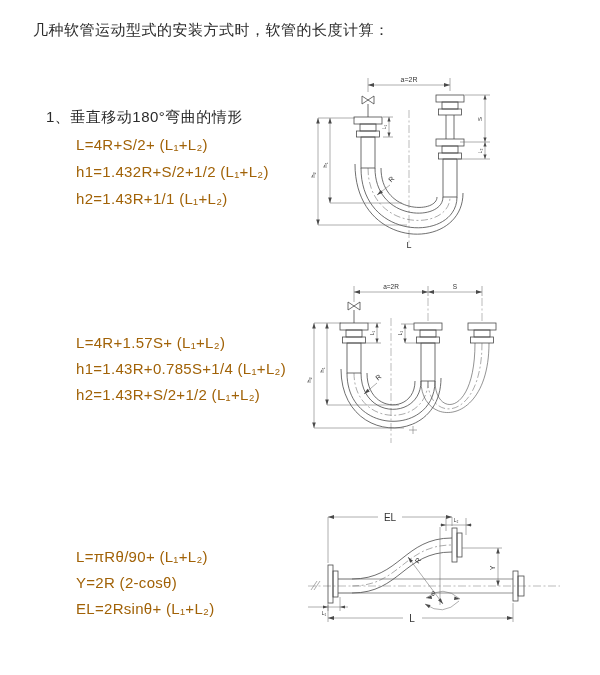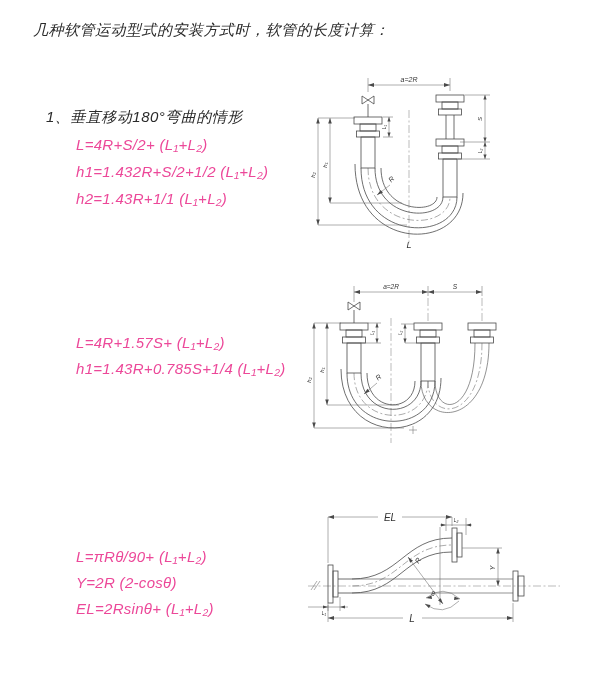--- a/index.html
+++ b/index.html
@@ -1,22 +1,22 @@
 <!DOCTYPE html>
 <html><head>
 <meta charset="utf-8">
 <style>
   html,body{margin:0;padding:0;background:#e8e8e8;}
   .page{
     position:relative;width:600px;height:675px;background:#ffffff;overflow:hidden;
-    font-family:"Liberation Sans","DejaVu Sans",sans-serif;color:#2b2b2b;font-style:italic;
+    font-family:"Liberation Sans","DejaVu Sans",sans-serif;color:#2b2b2b;
   }
   .title{position:absolute;left:33px;top:21px;font-size:15px;letter-spacing:.5px;}
   .sec-heading{position:absolute;left:46px;font-size:15px;letter-spacing:.5px;}
-  .formula{position:absolute;left:76px;font-size:15px;letter-spacing:.3px;color:#ec4899;}
+  .formula{position:absolute;left:76px;font-size:15px;letter-spacing:.3px;color:#a16207;}
   .s1-h{top:108px}.s1-f0{top:136px}.s1-f1{top:163px}.s1-f2{top:190px}
   .s2-h{top:306px}.s2-f0{top:334px}.s2-f1{top:360px}.s2-f2{top:386px}
   .s3-h{top:519px}.s3-f0{top:548px}.s3-f1{top:574px}.s3-f2{top:600px}
   .diag{position:absolute;}
   .d1{left:310px;top:70px;}
   .d2{left:306px;top:278px;}
   .d3{left:300px;top:505px;}
   svg{display:block;}
   svg text{font-family:"Liberation Sans","DejaVu Sans",sans-serif;fill:#333;}
   svg .ln{stroke:#4a4a4a;stroke-width:.8;fill:none;}
@@ -33,20 +33,21 @@
 
   <div class="title">几种软管运动型式的安装方式时，软管的长度计算：</div>
 
   <div class="sec-heading s1-h">1、垂直移动180°弯曲的情形</div>
   <div class="formula s1-f0">L=4R+S/2+ (L₁+L₂)</div>
   <div class="formula s1-f1">h1=1.432R+S/2+1/2 (L₁+L₂)</div>
   <div class="formula s1-f2">h2=1.43R+1/1 (L₁+L₂)</div>
 
   <div class="formula s2-f0">L=4R+1.57S+ (L₁+L₂)</div>
   <div class="formula s2-f1">h1=1.43R+0.785S+1/4 (L₁+L₂)</div>
+  <div class="formula s2-f2">h2=1.43R+S/2+1/2 (L₁+L₂)</div>
 
   <div class="formula s3-f0">L=πRθ/90+ (L₁+L₂)</div>
   <div class="formula s3-f1">Y=2R (2-cosθ)</div>
   <div class="formula s3-f2">EL=2Rsinθ+ (L₁+L₂)</div>
 
   <svg class="diag d1" width="290" height="185" viewBox="0 0 290 185">
     <defs>
       <pattern id="br1" width="3.5" height="3.5" patternUnits="userSpaceOnUse">
         <path d="M0,3.5 L3.5,0 M0,0 L3.5,3.5" stroke="#8a8a8a" stroke-width="0.5"></path>
       </pattern>

